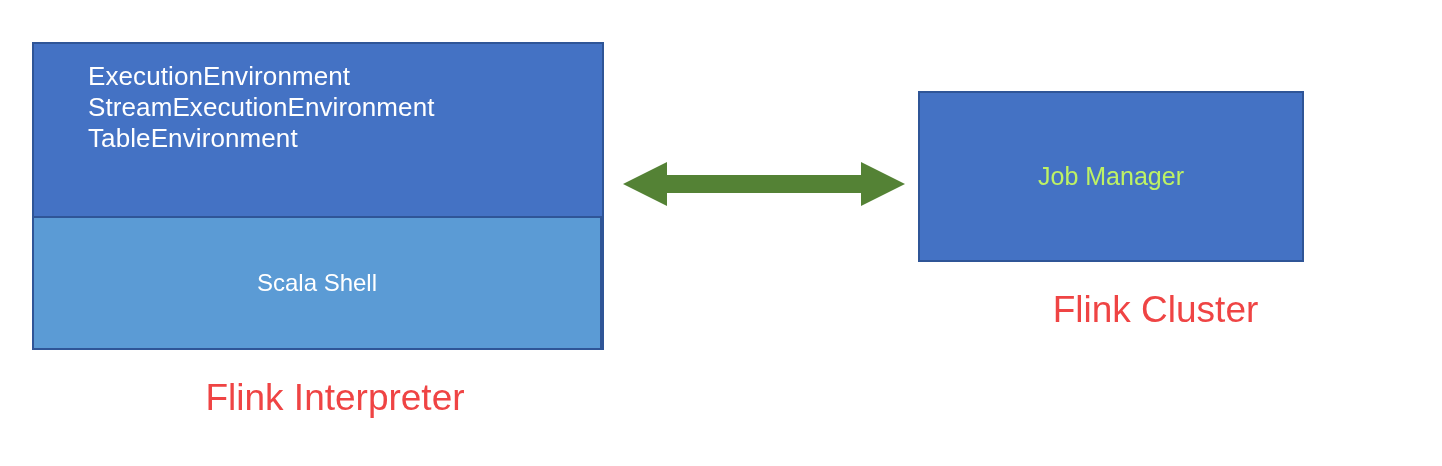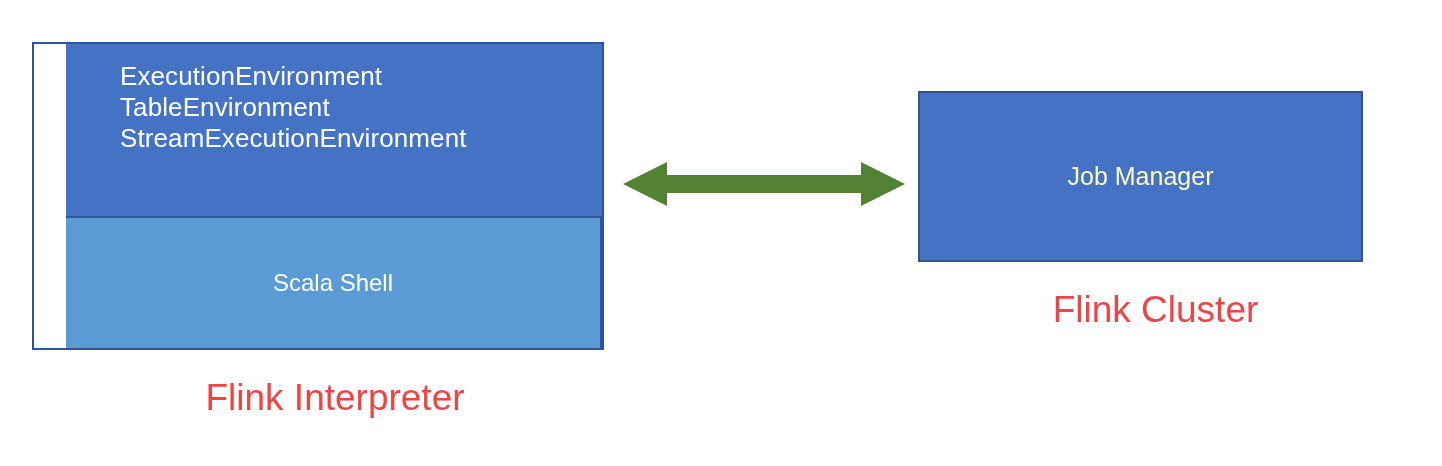--- a/index.html
+++ b/index.html
@@ -24,21 +24,20 @@
   #interpreter-box {
     position: absolute;
     left: 32px;
     top: 42px;
     width: 572px;
     height: 308px;
     box-sizing: border-box;
     border: 2px solid #2F5597;
     display: flex;
     flex-direction: column;
-    padding-left: 32px;
   }
 
   #env-section {
     flex: 0 0 174px;
     background: #4472C4;
     box-sizing: border-box;
     border-bottom: 2px solid #2F5597;
     display: flex;
     flex-direction: column;
     justify-content: flex-start;
@@ -70,26 +69,26 @@
   }
   #shell-scala {
     border-right: 2px solid #2F5597;
   }
 
   
   #jobmanager-box {
     position: absolute;
     left: 918px;
     top: 91px;
-    width: 445px;
+    width: 386px;
     height: 171px;
     box-sizing: border-box;
     border: 2px solid #2F5597;
     background: #4472C4;
-    color: #fef9c3;
+    color: #bef264;
     font-size: 25px;
     display: flex;
     align-items: center;
     justify-content: center;
     text-align: center;
   }
 
   
   #link-arrow {
     position: absolute;
@@ -120,22 +119,22 @@
 </style>
 </head>
 <body>
 
 <div id="canvas">
 
   <div id="interpreter-box">
 
     <div id="env-section">
       <div class="env-line">ExecutionEnvironment</div>
+      <div class="env-line">StreamExecutionEnvironment</div>
       <div class="env-line">TableEnvironment</div>
-      <div class="env-line">StreamExecutionEnvironment</div>
     </div>
 
     <div id="shell-section">
       <div id="shell-scala" class="shell-cell">Scala Shell</div>
     </div>
 
   </div>
 
   <div class="caption" id="caption-interpreter">Flink Interpreter</div>
 

